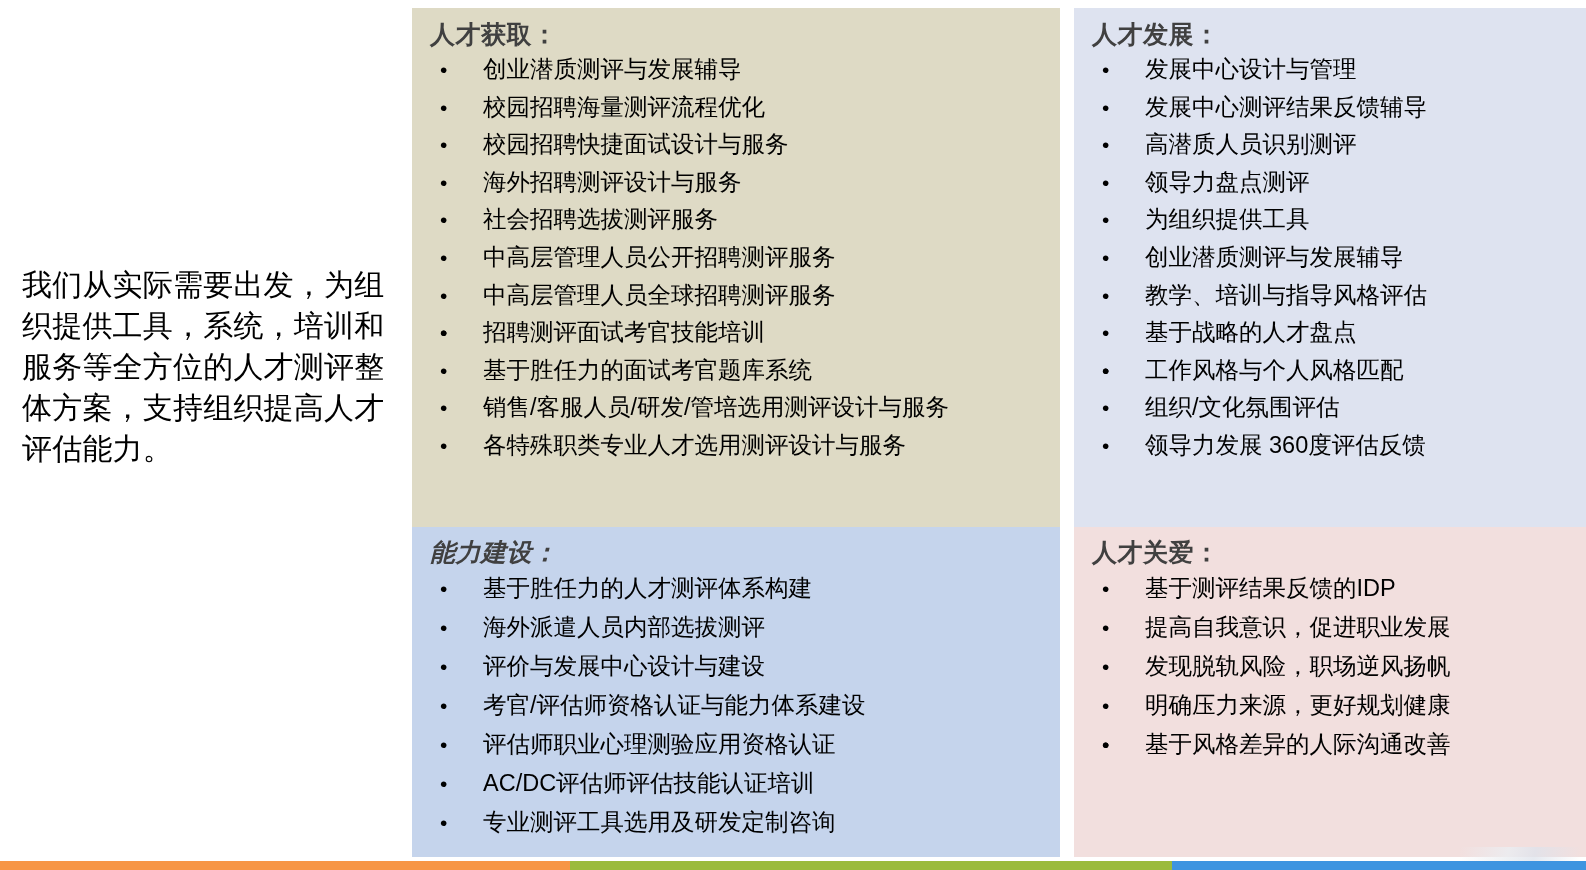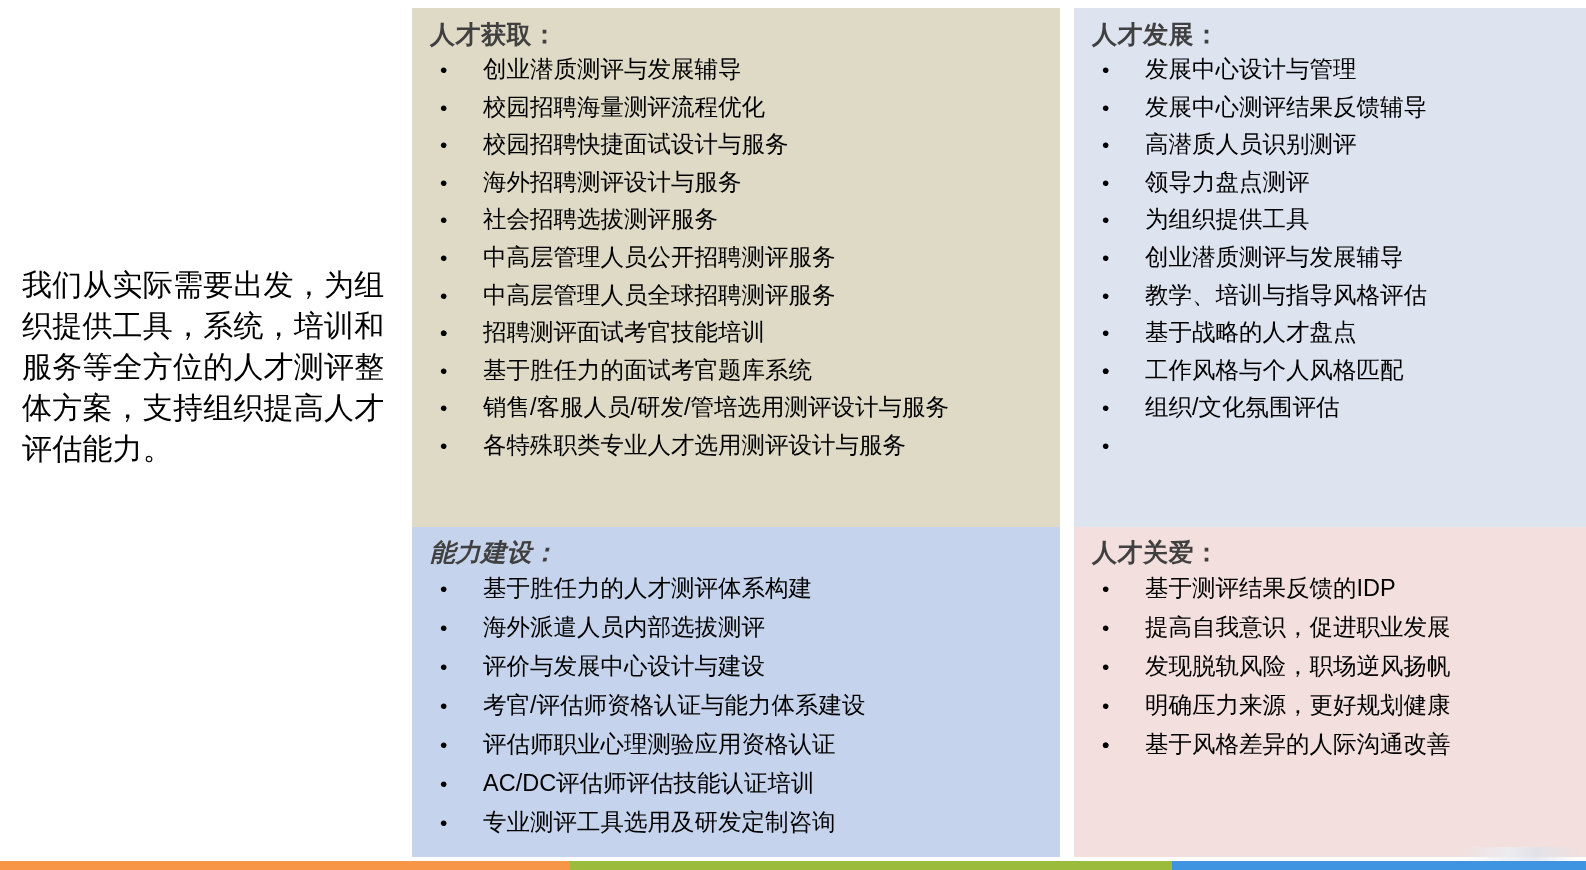--- a/index.html
+++ b/index.html
@@ -186,21 +186,21 @@
         <li><span class="bullet-dot">•</span><span>发展中心测评结果反馈辅导</span></li>
         <li><span class="bullet-dot">•</span><span>高潜质人员识别测评</span></li>
         <li><span class="bullet-dot">•</span><span>领导力盘点测评</span></li>
         <li><span class="bullet-dot">•</span><span>为组织提供工具</span></li>
         <li><span class="bullet-dot">•</span><span>创业潜质测评与发展辅导</span></li>
         <li><span class="bullet-dot">•</span><span>教学、培训与指导风格评估</span></li>
         <li><span class="bullet-dot">•</span><span>基于战略的人才盘点</span></li>
         <li><span class="bullet-dot">•</span></li>
         <li><span class="bullet-dot">•</span><span>工作风格与个人风格匹配</span></li>
         <li><span class="bullet-dot">•</span><span>组织/文化氛围评估</span></li>
-        <li><span class="bullet-dot">•</span></li>
+        <li><span class="bullet-dot">•</span><span>领导力发展 360度评估反馈</span></li>
       </ul>
   </section>
 
   <section class="panel" id="panel-talent-care">
     <div class="panel-title">人才关爱：</div>
     <ul class="bullets">
         <li><span class="bullet-dot">•</span><span>基于测评结果反馈的IDP</span></li>
         <li><span class="bullet-dot">•</span><span>提高自我意识，促进职业发展</span></li>
         <li><span class="bullet-dot">•</span><span>发现脱轨风险，职场逆风扬帆</span></li>
         <li><span class="bullet-dot">•</span><span>明确压力来源，更好规划健康</span></li>

